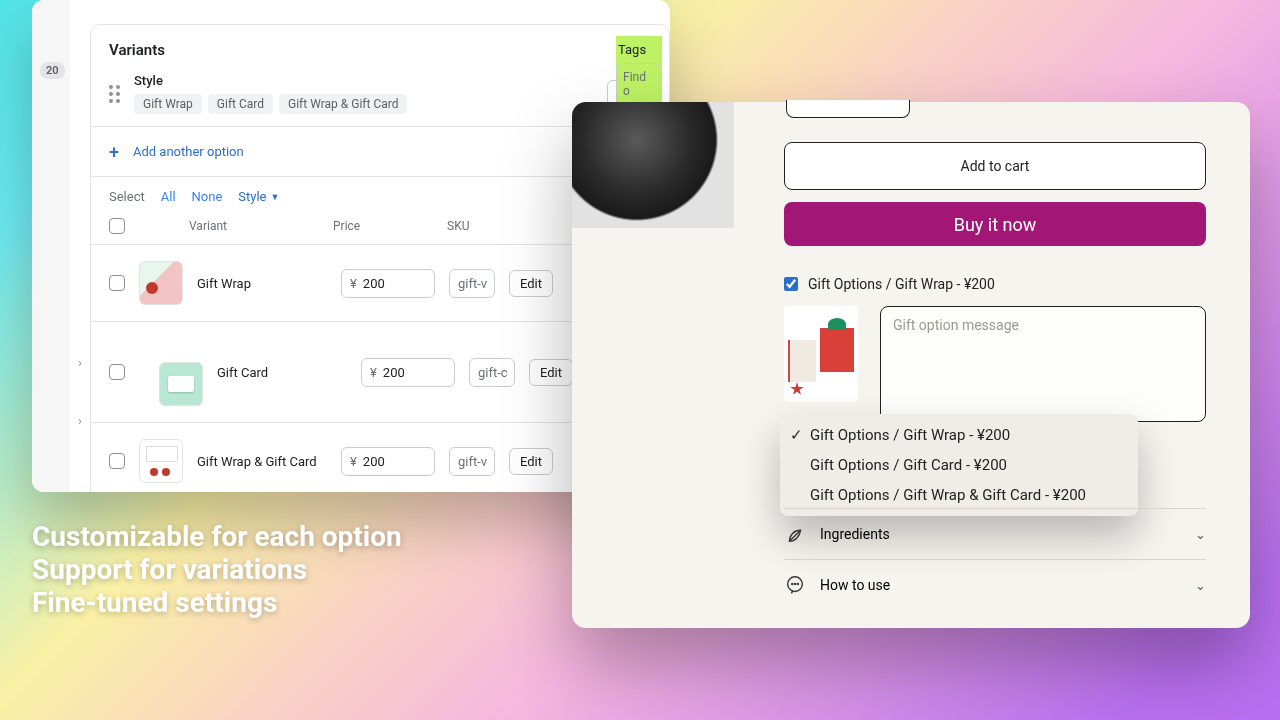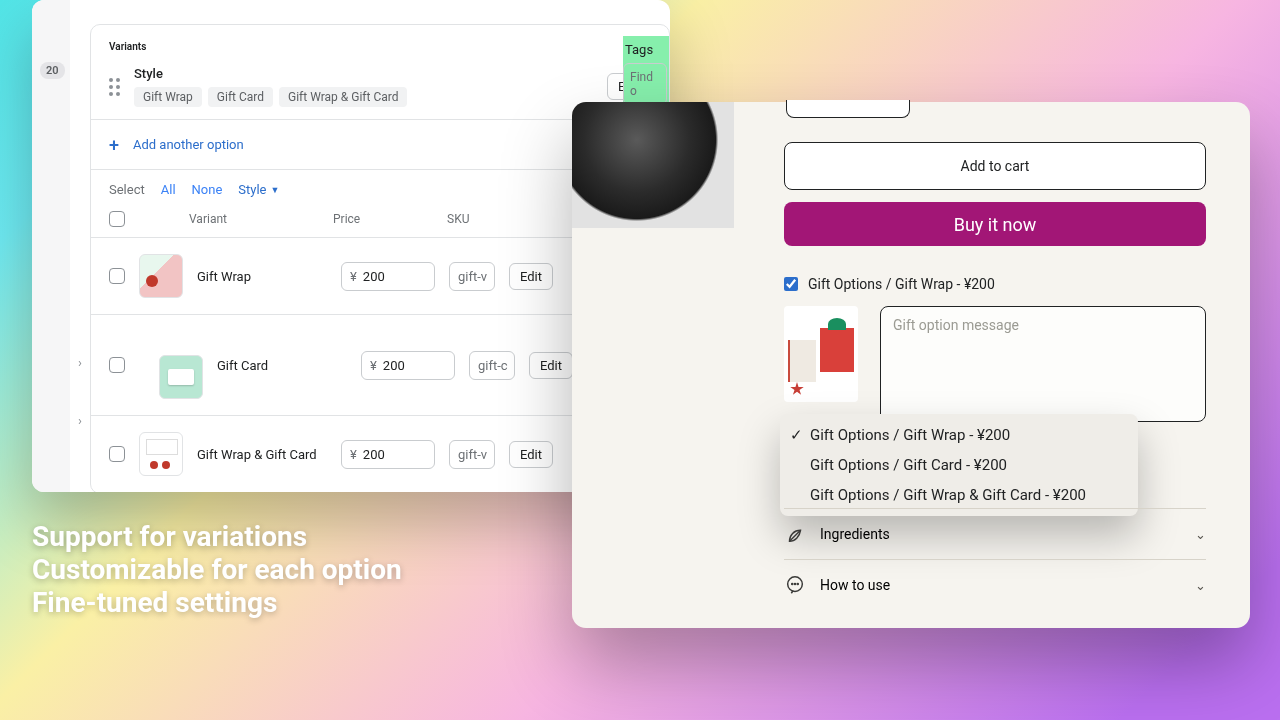--- a/index.html
+++ b/index.html
@@ -19,21 +19,21 @@
   }
   .chev-btn {
     position: absolute; left: 38px; width: 20px; height: 20px; color: #8c9196; font-size: 13px; display:flex; align-items:center; justify-content:center;
   }
   .chev-btn.one { top: 352px; } .chev-btn.two { top: 410px; }
   .admin-main { flex: 1; padding: 0 0 0 0; position: relative; }
   .card {
     margin: 24px 0 0 20px; width: 580px; border: 1px solid #e1e3e5; border-radius: 10px; background:#fff;
   }
   .variants-head {
-    padding: 16px 18px 6px; font-size: 10px; font-weight: 600; color: #202223;
+    padding: 16px 18px 6px; font-size: 15px; font-weight: 600; color: #202223;
   }
   .style-row {
     display: flex; align-items: center; gap: 14px; padding: 8px 18px 12px; border-bottom: 1px solid #e1e3e5;
   }
   .drag-dots {
     display: grid; grid-template-columns: repeat(2, 4px); grid-template-rows: repeat(3, 4px); gap: 3px;
   }
   .drag-dots span { width:4px; height:4px; border-radius:50%; background:#8c9196; }
   .style-col { flex:1; }
   .style-label { font-size: 13px; color:#202223; font-weight:500; }
@@ -84,21 +84,21 @@
     display:flex; gap:6px; align-items:center; color:#202223; background:#fff;
   }
   .price-input .cur { color:#6d7175; }
   .sku-input {
     width:46px; border:1px solid #c9cccf; border-radius:6px; padding:6px 8px; font-size:13px;
     color:#6d7175; overflow:hidden; white-space:nowrap; background:#fff;
   }
 
   
   .tags-strip{
-    position:absolute; right:1px; top:36px; width:46px; height:80px; background:#86efac;
+    position:absolute; right:8px; top:36px; width:46px; height:80px; background:#bef264;
   }
   .tags-strip .lbl{font-size:13px; color:#202223; padding:6px 0 6px 2px;}
   .tags-strip .inp{border:1px solid #c9cccf; border-radius:6px; padding:6px; font-size:12px; color:#6d7175; width:44px;}
 
   
   .storefront {
     position:absolute; left:572px; top:102px; width:678px; height:526px;
     background:#f6f4ef; border-radius:14px; box-shadow:0 36px 70px rgba(0,0,0,.30);
     padding:0 44px 0 212px; display:flex; flex-direction:column;
   }
@@ -300,16 +300,16 @@
           <circle cx="12" cy="11" r=".6" fill="currentColor"></circle>
           <circle cx="15" cy="11" r=".6" fill="currentColor"></circle>
         </svg>
       <span class="ttl">How to use</span>
       <span class="chev">⌄</span>
     </div>
   </div>
 </div>
 
 <div class="tagline">
+  <div>Customizable for each option</div>
   <div>Support for variations</div>
-  <div>Customizable for each option</div>
   <div>Fine-tuned settings</div>
 </div>
 
 </body></html>

